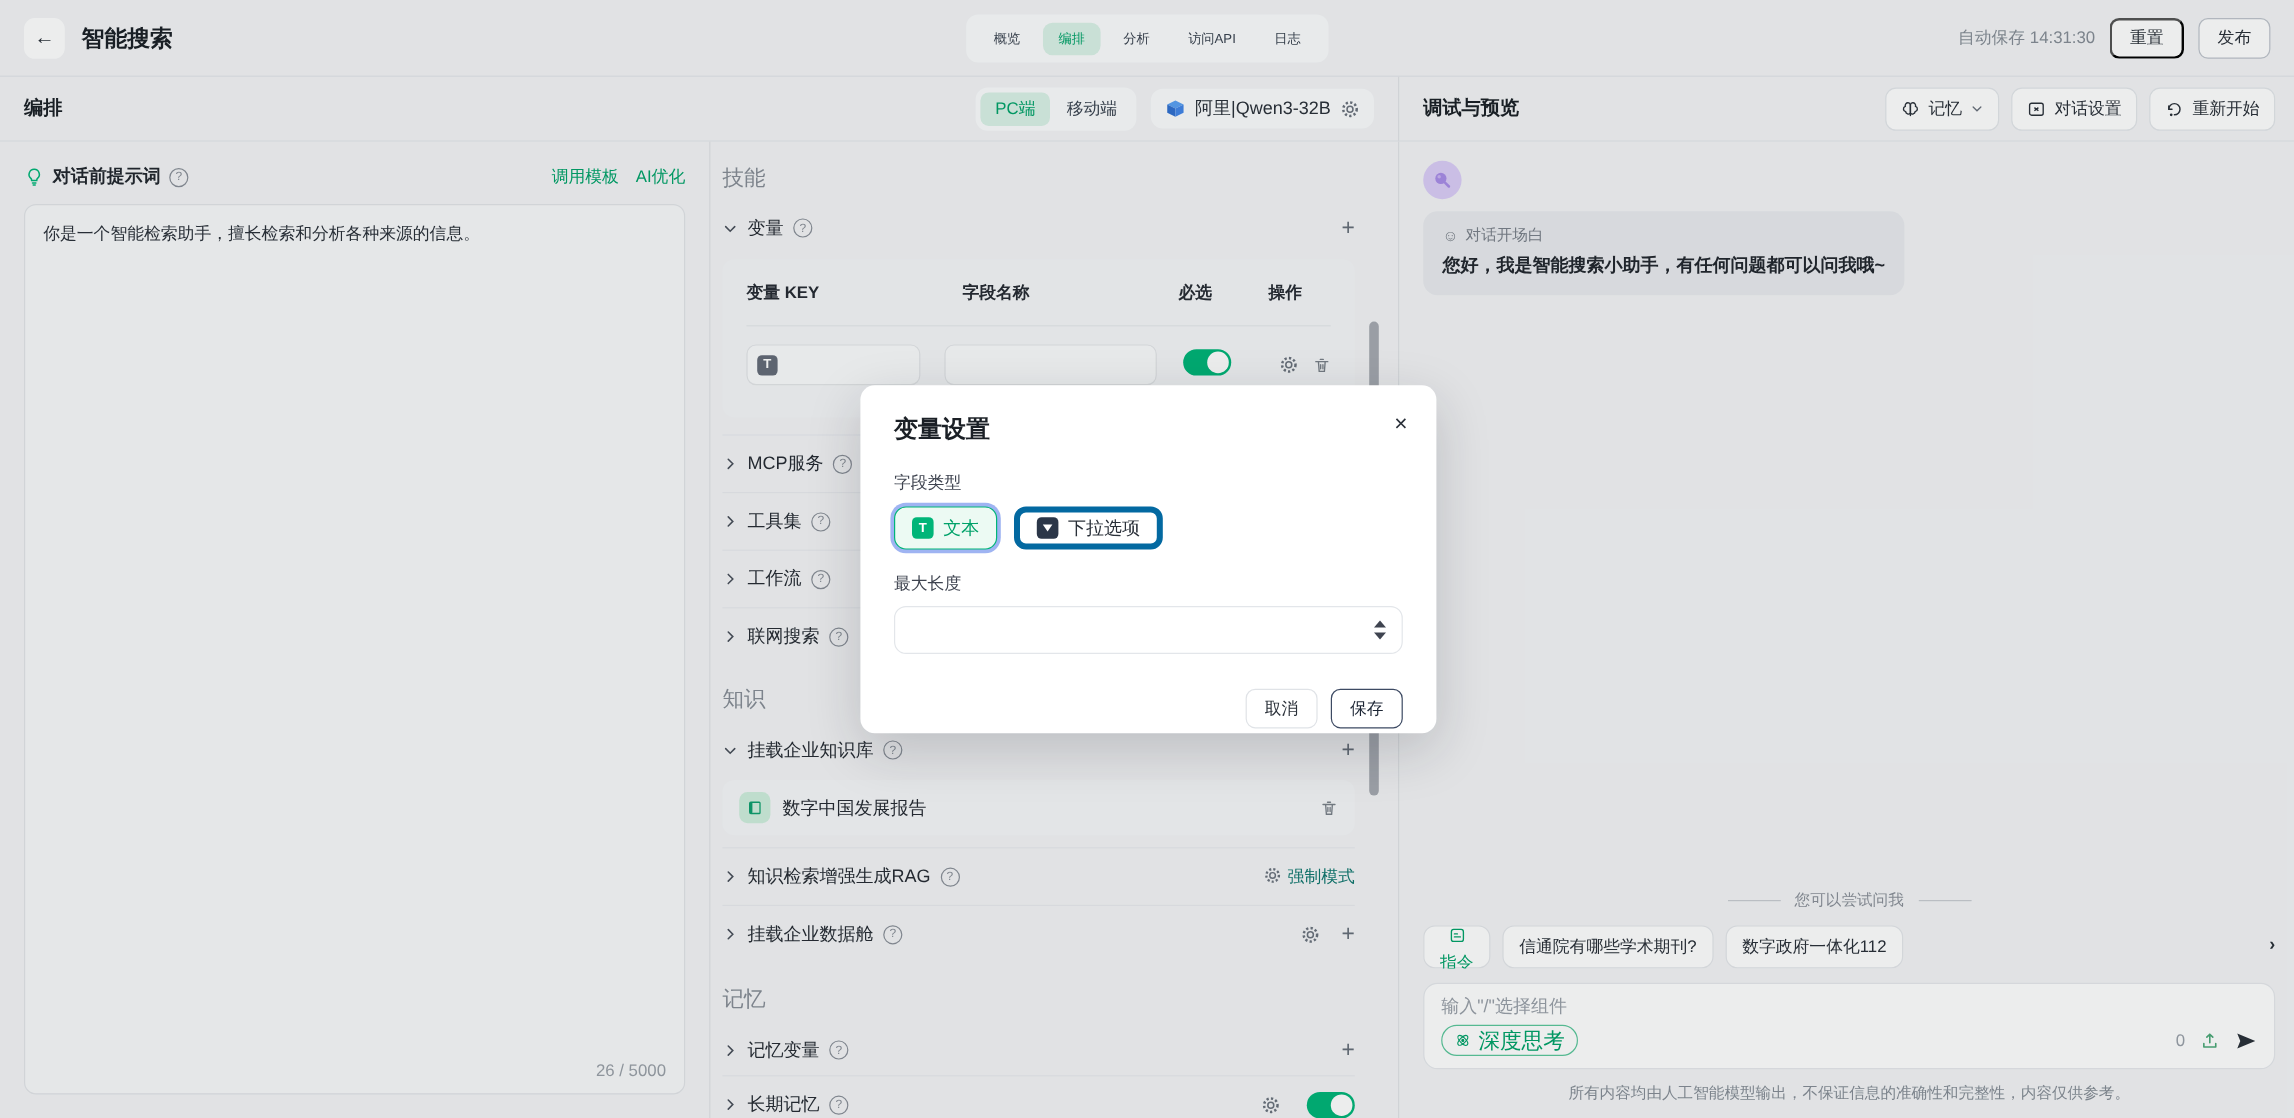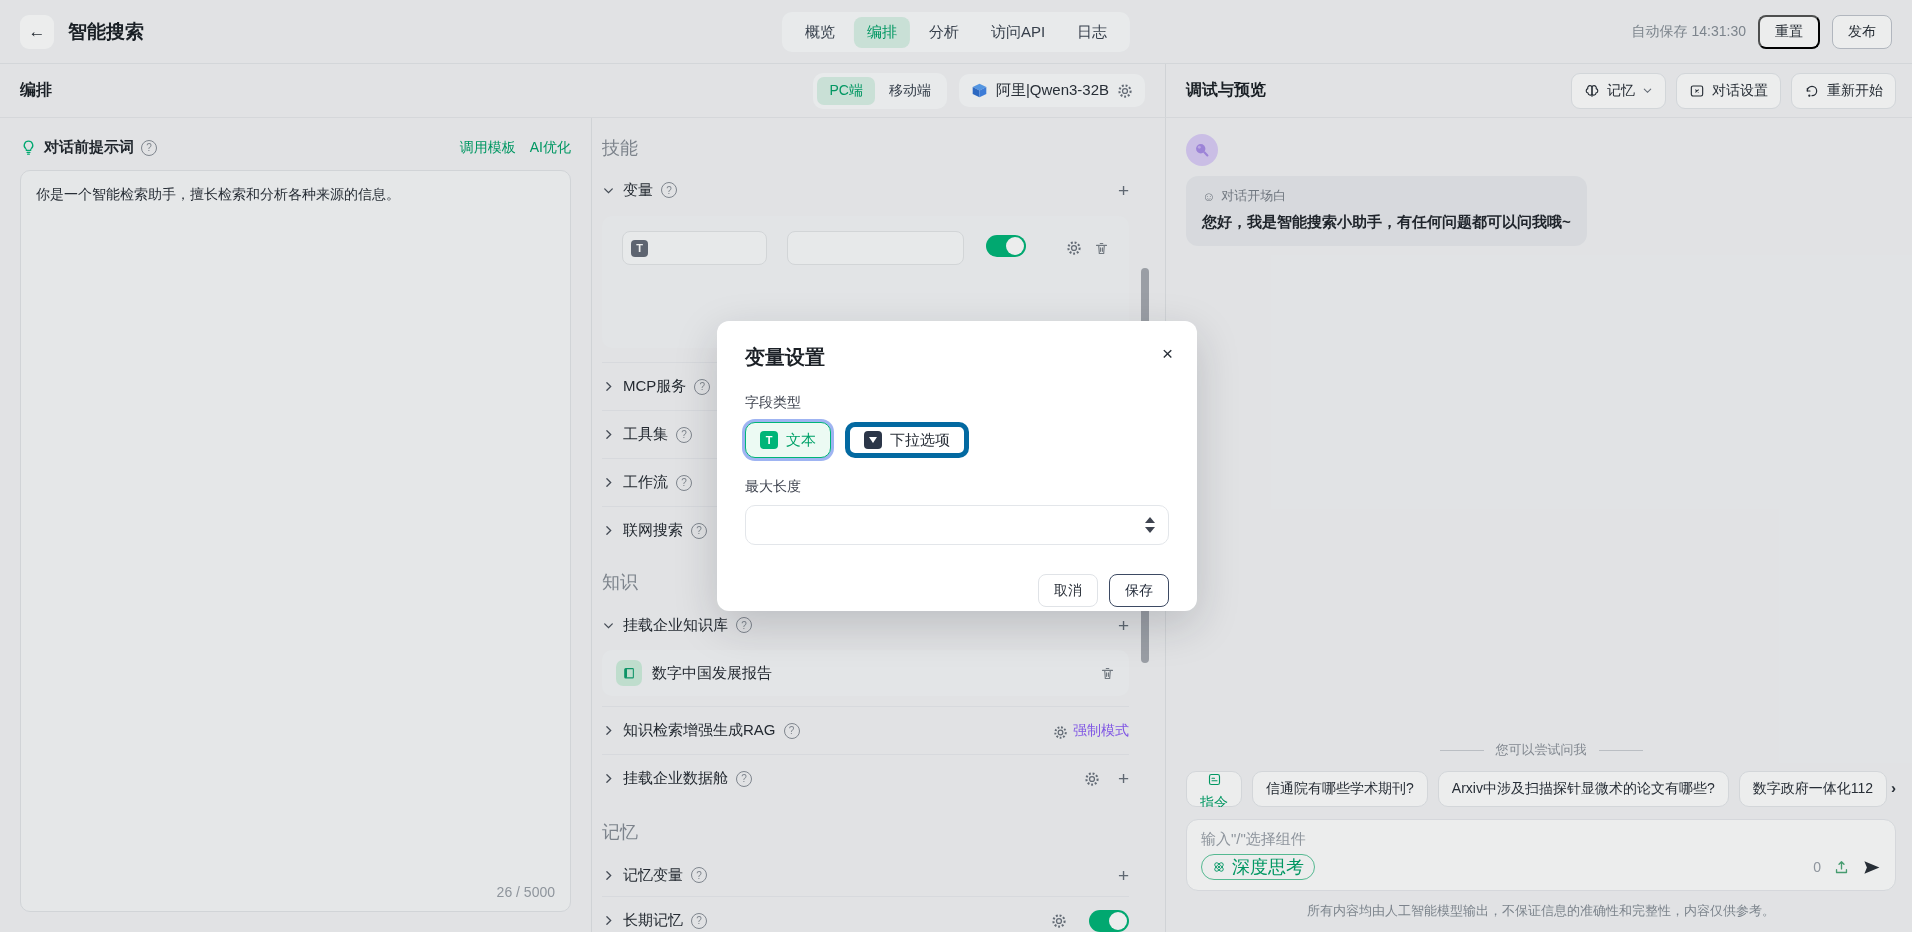--- a/index.html
+++ b/index.html
@@ -8,21 +8,21 @@
   .app { position:relative; width:1912px; height:932px; overflow:hidden; }
 
   
   .topbar { position:absolute; top:0; left:0; right:0; height:64px; display:flex; align-items:center;
             padding:0 20px; border-bottom:1px solid #e4e6ea; background:#f3f4f6; }
   .back-btn { width:34px; height:34px; border-radius:9px; background:#fff; display:flex; align-items:center;
               justify-content:center; font-size:17px; color:#2a3039; cursor:pointer; }
   .app-title { font-size:19px; font-weight:700; margin-left:14px; color:#1b2026; }
   .top-tabs { position:absolute; left:50%; top:12px; transform:translateX(-50%); height:40px; display:flex;
               align-items:center; gap:6px; background:#fbfcfd; border-radius:10px; padding:4px 10px; }
-  .top-tab { padding:6px 13px; font-size:15px; color:#3a4350; border-radius:8px; cursor:pointer; }
+  .top-tab { padding:6px 13px; font-size:11px; color:#3a4350; border-radius:8px; cursor:pointer; }
   .top-tab.active { background:#d9f1e6; color:#00a269; font-weight:500; }
   .topbar-right { margin-left:auto; display:flex; align-items:center; gap:12px; }
   .autosave { font-size:14px; color:#868d96; }
   .btn { height:34px; padding:0 15px; border-radius:8px; background:#fff; font-size:14px; color:#2a3039;
          display:flex; align-items:center; cursor:pointer; }
   .btn.outline { border:1px solid #bfc4cc; }
 
   
   .subhead-left { position:absolute; top:64px; left:0; width:1165px; height:54px; display:flex; align-items:center;
                   padding:0 20px; border-bottom:1px solid #e6e8eb; }
@@ -55,21 +55,21 @@
 
   
   .skills-panel { position:absolute; top:118px; left:580px; width:585px; bottom:0; padding:18px 36px 0 22px; overflow:hidden; }
   .sec-label { font-size:18px; color:#878d96; margin-bottom:10px; }
   .sec-row { display:flex; align-items:center; height:48px; gap:8px; font-size:15px; color:#262b33; font-weight:500; }
   .sec-row.bordered { border-top:1px solid #e9eaee; }
   .sec-row .chev { color:#4a505b; display:flex; flex:none; }
   .sec-row .spacer { flex:1; }
   .plus { font-size:19px; color:#676e79; font-weight:400; cursor:pointer; line-height:1; }
   .gear { color:#6b727d; display:flex; cursor:pointer; }
-  .mode-tag { display:flex; align-items:flex-end; gap:5px; font-size:14px; color:#8b5cf6; font-weight:400; }
+  .mode-tag { display:flex; align-items:flex-start; gap:5px; font-size:14px; color:#0f766e; font-weight:400; }
 
   .var-card { background:#f5f6f8; border-radius:10px; margin:6px 0 14px; padding:0 20px; height:132px; }
   .var-thead { display:flex; align-items:center; height:56px; border-bottom:1px solid #e7e9ec; font-size:14px;
                font-weight:600; color:#262b33; }
   .col-key { width:180px; } .col-name { width:180px; } .col-req { width:75px; } .col-ops { flex:1; }
   .var-trow { display:flex; align-items:center; height:64px; }
   .cell-input { background:#fafbfc; border:1px solid #e3e5e8; border-radius:8px; height:34px; display:flex;
                 align-items:center; padding:0 8px; gap:7px; }
   .cell-input input { border:none; background:transparent; outline:none; width:100%; font-size:14px; font-family:inherit; }
   .k-input { width:150px; margin-right:20px; } .n-input { width:183px; margin-right:22px; }
@@ -269,20 +269,26 @@
             <path d="M5 9l7 7 7-7"></path>
           </svg>
       </span>
       <span>变量</span>
       <span class="hicon">?</span>
       <span class="spacer"></span>
       <span class="plus">+</span>
     </div>
 
     <div class="var-card">
+      <div class="var-thead">
+        <div class="col-key">变量 KEY</div>
+        <div class="col-name">字段名称</div>
+        <div class="col-req">必选</div>
+        <div class="col-ops">操作</div>
+      </div>
       <div class="var-trow">
         <div class="cell-input k-input">
           <span class="t-badge">T</span>
           <input style="">
         </div>
         <div class="cell-input n-input">
           <input style="">
         </div>
         <div style="width:75px"><span class="toggle" style="display:inline-block"></span></div>
         <div class="ops-cell">
@@ -465,21 +471,20 @@
         <div class="chip cmd">
           <span>
             <svg width="15" height="15" viewBox="0 0 24 24" fill="none" stroke="#00a269" stroke-width="1.8" stroke-linecap="round">
                 <rect x="4" y="4" width="16" height="16" rx="3"></rect>
                 <path d="M8 10h4M8 14h8"></path>
               </svg>
           </span>
           <span>指令</span>
         </div>
         <div class="chip">信通院有哪些学术期刊?</div>
-        <div class="chip">Arxiv中涉及扫描探针显微术的论文有哪些?</div>
         <div class="chip">数字政府一体化112</div>
         <span class="chips-more">›</span>
       </div>
       <div class="input-card">
         <input class="chat-input" placeholder="输入&quot;/&quot;选择组件" style="">
         <div class="input-tools">
           <div class="deep-pill">
             <span>
               <svg width="14" height="14" viewBox="0 0 24 24" fill="none" stroke="#00a269" stroke-width="1.6">
                   <ellipse cx="12" cy="12" rx="9" ry="4" transform="rotate(45 12 12)"></ellipse>

